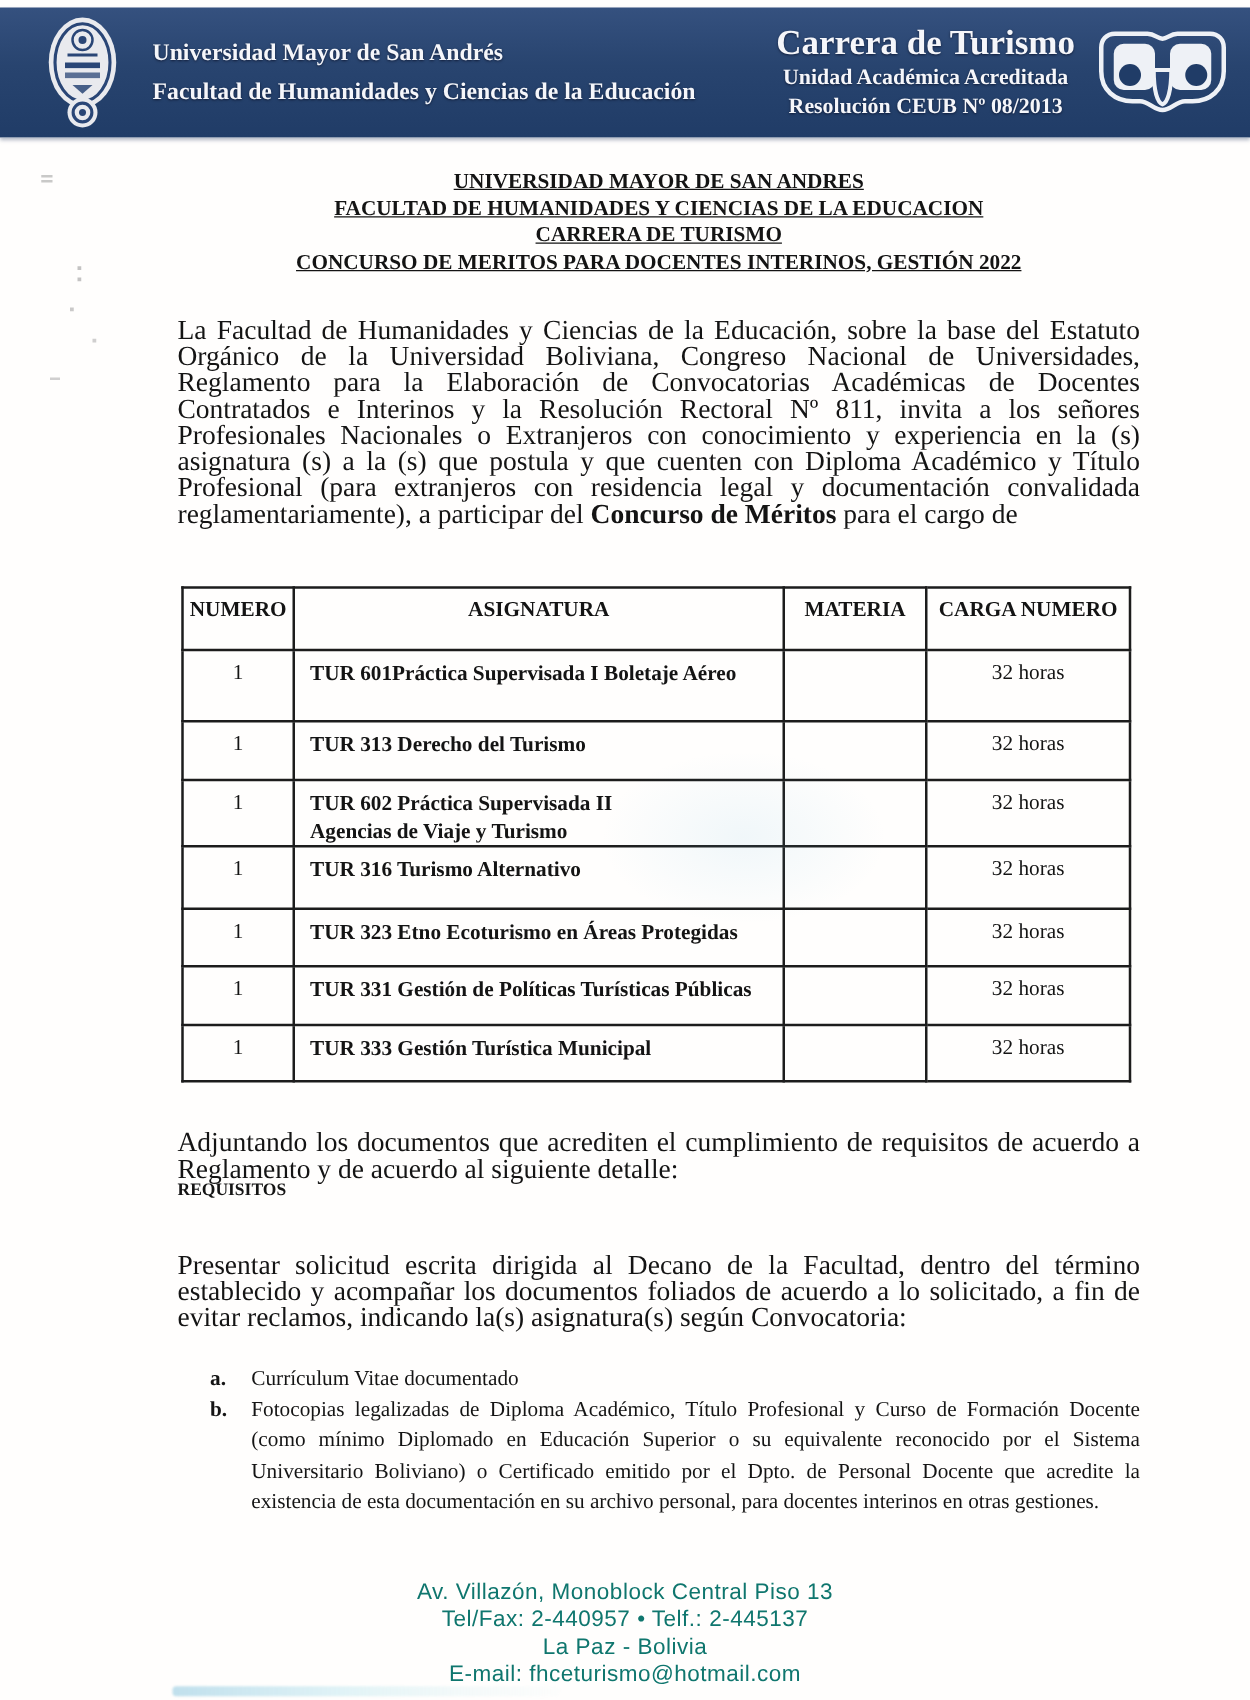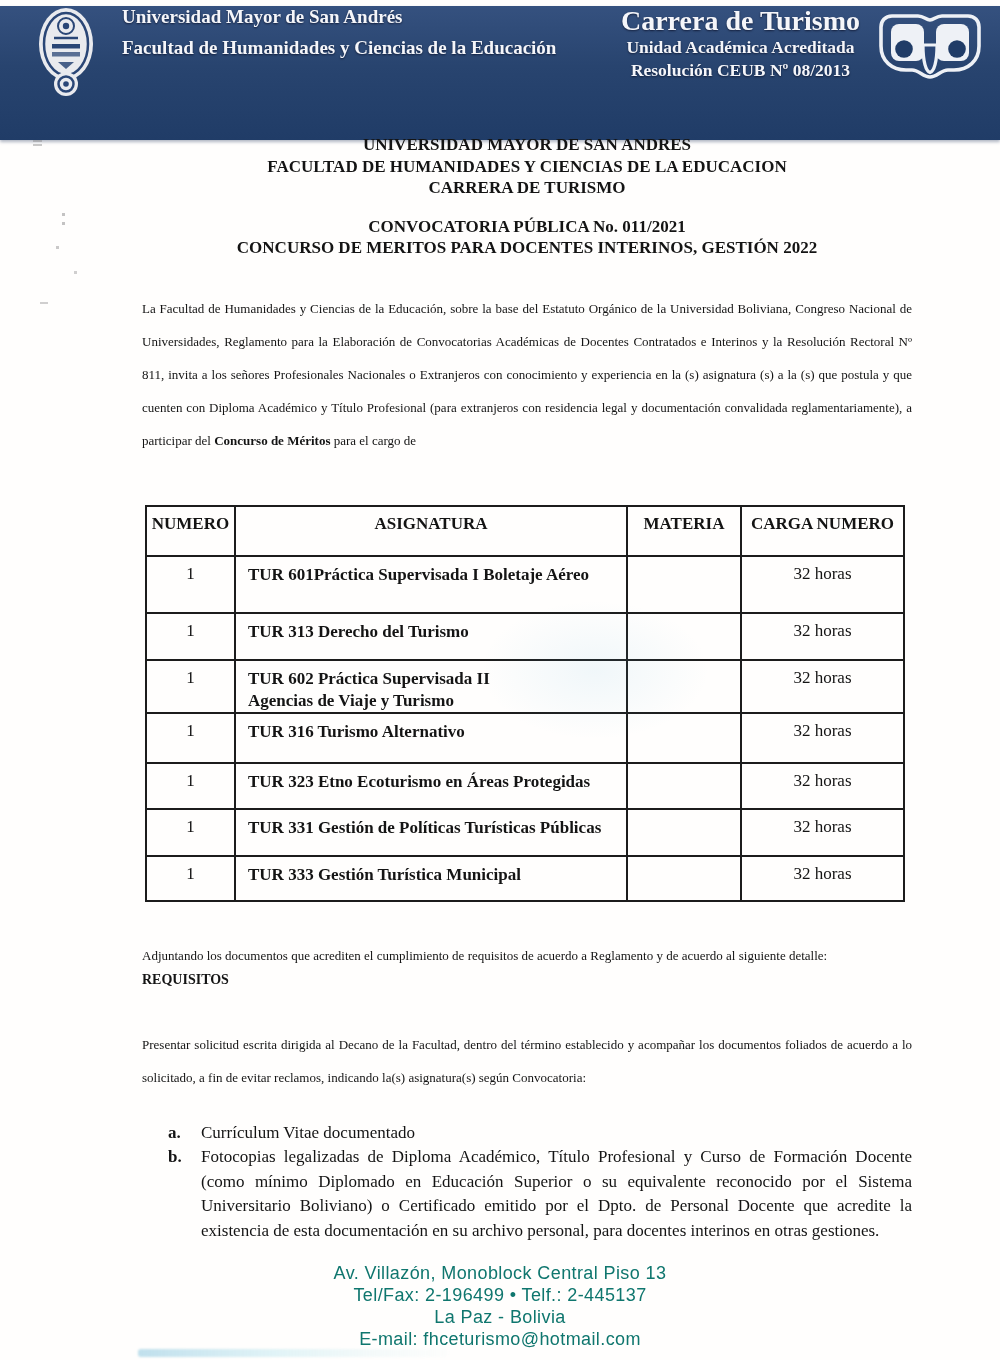--- a/index.html
+++ b/index.html
@@ -5,42 +5,42 @@
   * { margin:0; padding:0; box-sizing:border-box; }
   html,body { background:#ffffff; }
   .page {
     position:relative; width:1000px; height:1360px; margin:0 auto;
     background:#fffefd; overflow:hidden;
     font-family:"Liberation Serif", serif; color:#141414;
   }
 
   
   .banner {
-    position:absolute; top:6px; left:0; width:1000px; height:134px;
+    position:absolute; top:6px; left:0; width:1000px; height:104px;
     background:linear-gradient(180deg,#35517f 0%, #28446f 45%, #203c67 100%);
-    display:flex; align-items:flex-start; padding:0 14px 0 34px;
+    display:flex; align-items:center; padding:0 14px 0 34px;
     box-shadow:0 2px 3px rgba(30,50,90,.35);
   }
   .seal-wrap { width:72px; height:92px; flex:0 0 auto; margin-right:16px; display:flex; align-items:center; }
   .banner-left { flex:1 1 auto; color:#f5f6fa; text-shadow:0 1px 2px rgba(0,0,20,.6); }
   .banner-left .bl1 { font-size:19px; font-weight:bold; margin-bottom:9px; }
   .banner-left .bl2 { font-size:19px; font-weight:bold; }
   .banner-right { flex:0 0 auto; text-align:center; color:#f5f6fa; margin-right:14px; text-shadow:0 1px 2px rgba(0,0,20,.6); }
   .banner-right .br1 { font-size:28px; font-weight:bold; line-height:30px; }
   .banner-right .br2, .banner-right .br3 { font-size:17.5px; font-weight:bold; line-height:23px; }
   .masks-wrap { width:112px; height:82px; flex:0 0 auto; }
 
   
   .doc { position:absolute; top:112px; left:0; width:1000px; padding:0 88px 0 142px; }
 
-  .title-block { text-align:center; margin-top:22px; }
+  .title-block { text-align:center; margin-top:22px;text-decoration:underline; }
   .tb { font-size:17px; font-weight:bold; line-height:21.5px; }
   .tb.gap { margin-top:17px; }
 
-  .para { font-size:13px; line-height:33px; text-align:justify; }
+  .para { font-size:22px; line-height:21px; text-align:justify; }
   .intro { margin-top:33px; }
 
   .position-heading { text-align:center; font-size:17px; font-weight:bold; margin-top:31px; }
 
   .asig-table {
     border-collapse:collapse; margin-top:48px; margin-left:3px;
     width:758px; table-layout:fixed;
   }
   .asig-table th, .asig-table td { border:2px solid #1c1c1c; vertical-align:top; }
   .asig-table th { font-size:17px; font-weight:bold; text-align:center; padding-top:7px; height:50px; }
@@ -130,21 +130,20 @@
       </svg>
     </div>
   </header>
 
   <main class="doc">
 
     <div class="title-block">
       <div class="tb">UNIVERSIDAD MAYOR DE SAN ANDRES</div>
       <div class="tb">FACULTAD DE HUMANIDADES Y CIENCIAS DE LA EDUCACION</div>
       <div class="tb">CARRERA DE TURISMO</div>
-      <div class="tb gap">CONVOCATORIA PÚBLICA No. 011/2021</div>
       <div class="tb">CONCURSO DE MERITOS PARA DOCENTES INTERINOS, GESTIÓN 2022</div>
     </div>
 
     <p class="para intro"><span>La Facultad de Humanidades y Ciencias de la Educación, sobre la base del Estatuto Orgánico de la Universidad Boliviana, Congreso Nacional de Universidades, Reglamento para la Elaboración de Convocatorias Académicas de Docentes Contratados e Interinos y la Resolución Rectoral Nº 811, invita a los señores Profesionales Nacionales o Extranjeros con conocimiento y experiencia en la (s) asignatura (s) a la (s) que postula y que cuenten con Diploma Académico y Título Profesional (para extranjeros con residencia legal y documentación convalidada reglamentariamente), a participar del </span><b>Concurso de Méritos</b><span> para el cargo de</span></p>
 
 
     <table class="asig-table">
       <colgroup>
         <col class="col-w-num">
           <col class="col-w-asig">
@@ -233,21 +232,21 @@
       </div>
       <div class="req-item">
         <span class="marker">b.</span>
         <span class="item-text">Fotocopias legalizadas de Diploma Académico, Título Profesional y Curso de Formación Docente (como mínimo Diplomado en Educación Superior o su equivalente reconocido por el Sistema Universitario Boliviano) o Certificado emitido por el Dpto. de Personal Docente que acredite la existencia de esta documentación en su archivo personal, para docentes interinos en otras gestiones.</span>
       </div>
     </div>
   </main>
 
   <footer class="foot">
     <div>Av. Villazón, Monoblock Central Piso 13</div>
-    <div>Tel/Fax: 2-196499 • Telf.: 2-445137</div>
+    <div>Tel/Fax: 2-440957 • Telf.: 2-445137</div>
     <div>La Paz - Bolivia</div>
     <div>E-mail: fhceturismo@hotmail.com</div>
   </footer>
 
   <div class="artifact a1"></div>
   <div class="artifact a2"></div>
   <div class="artifact a3"></div>
   <div class="artifact a4"></div>
   <div class="artifact a5"></div>
   <div class="table-smudge"></div>

